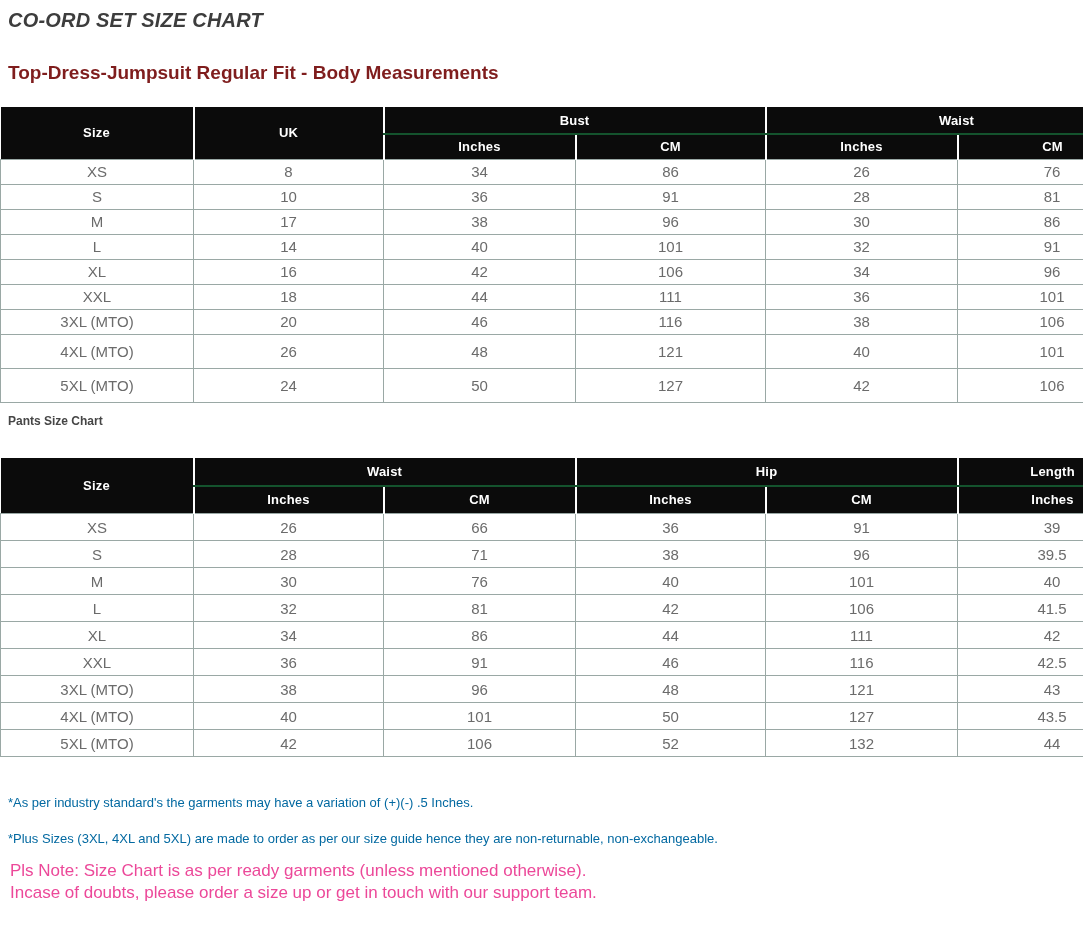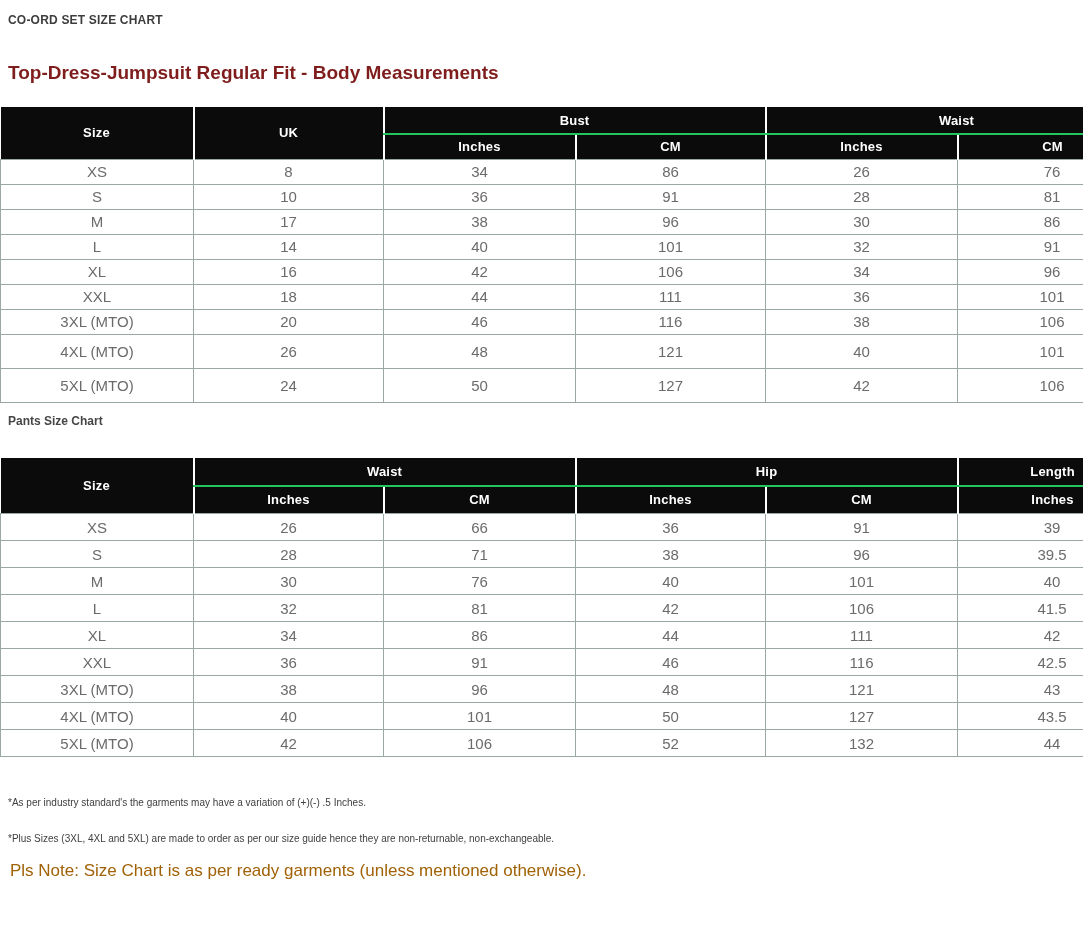--- a/index.html
+++ b/index.html
@@ -2,22 +2,22 @@
 <html><head>
 <meta charset="utf-8">
 <style>
   html,body{margin:0;padding:0;background:#ffffff;}
   body{
     width:1083px;height:951px;overflow:hidden;
     font-family:"Liberation Sans",sans-serif;
     -webkit-font-smoothing:antialiased;
   }
   .page-title{
-    margin:8px 0 0 8px;font-size:12px;font-weight:bold;color:#3d3d3d;
-    letter-spacing:.2px;line-height:24px;
+    margin:8px 0 0 8px;font-size:20px;font-weight:bold;color:#3d3d3d;
+    letter-spacing:.2px;line-height:24px;font-style:italic;
   }
   .section-subtitle{
     margin:28px 0 0 8px;font-size:19px;font-weight:bold;color:#7f1d1d;
     line-height:25px;
   }
   .pants-heading{
     margin:7px 0 0 8px;font-size:12px;font-weight:bold;color:#464646;
     line-height:23px;
   }
   .table-wrap{width:1083px;overflow:hidden;}
@@ -27,39 +27,39 @@
     border-collapse:collapse;table-layout:fixed;width:1146px;
   }
   col.c0{width:193px}col.c1{width:190px}col.c2{width:192px}
   col.c3{width:190px}col.c4{width:192px}col.c5{width:189px}
   th{
     background:#0b0b0b;color:#ffffff;font-size:13px;font-weight:bold;
     text-align:center;border-left:2px solid #ffffff;padding:0;
     letter-spacing:.2px;
   }
   tr.grp-row th:first-child{border-left:none;}
-  th.grp{border-bottom:2px solid #22c55e;}
+  th.grp{border-bottom:2px solid #14532d;}
   td{
     border:1px solid #9aa8a5;color:#6b6b6b;font-size:15px;
     text-align:center;padding:0;background:#ffffff;
   }
   .t1 tr.grp-row{height:27px;}
   .t1 tr.sub-row{height:25px;}
   .t1 tbody tr{height:25px;}
   .t1 tbody tr:nth-child(n+8){height:34px;}
   .t2 tr.grp-row{height:28px;}
   .t2 tr.sub-row{height:28px;}
   .t2 tbody tr{height:27px;}
   .footnote{
-    margin:0 0 0 8px;font-size:10px;color:#404040;line-height:16px;
+    margin:0 0 0 8px;font-size:13px;color:#0369a1;line-height:16px;
   }
   .footnote-1{margin-top:38px;}
   .footnote-2{margin-top:20px;}
   .note-block{
-    margin:13px 0 0 10px;font-size:17px;color:#a16207;line-height:22px;
+    margin:13px 0 0 10px;font-size:17px;color:#ec4899;line-height:22px;
   }
   .note-line{margin:0;}
 </style>
 </head>
 <body>
 
 <h1 class="page-title">CO-ORD SET SIZE CHART</h1>
 
 <h2 class="section-subtitle">Top-Dress-Jumpsuit Regular Fit - Body Measurements</h2>
 
@@ -266,13 +266,14 @@
         </tr>
       </tbody>
   </table>
 </div>
 
 <p class="footnote footnote-1">*As per industry standard's the garments may have a variation of (+)(-) .5 Inches.</p>
 <p class="footnote footnote-2">*Plus Sizes (3XL, 4XL and 5XL) are made to order as per our size guide hence they are non-returnable, non-exchangeable.</p>
 
 <div class="note-block">
   <p class="note-line">Pls Note: Size Chart is as per ready garments (unless mentioned otherwise).</p>
+  <p class="note-line">Incase of doubts, please order a size up or get in touch with our support team.</p>
 </div>
 
 </body></html>

